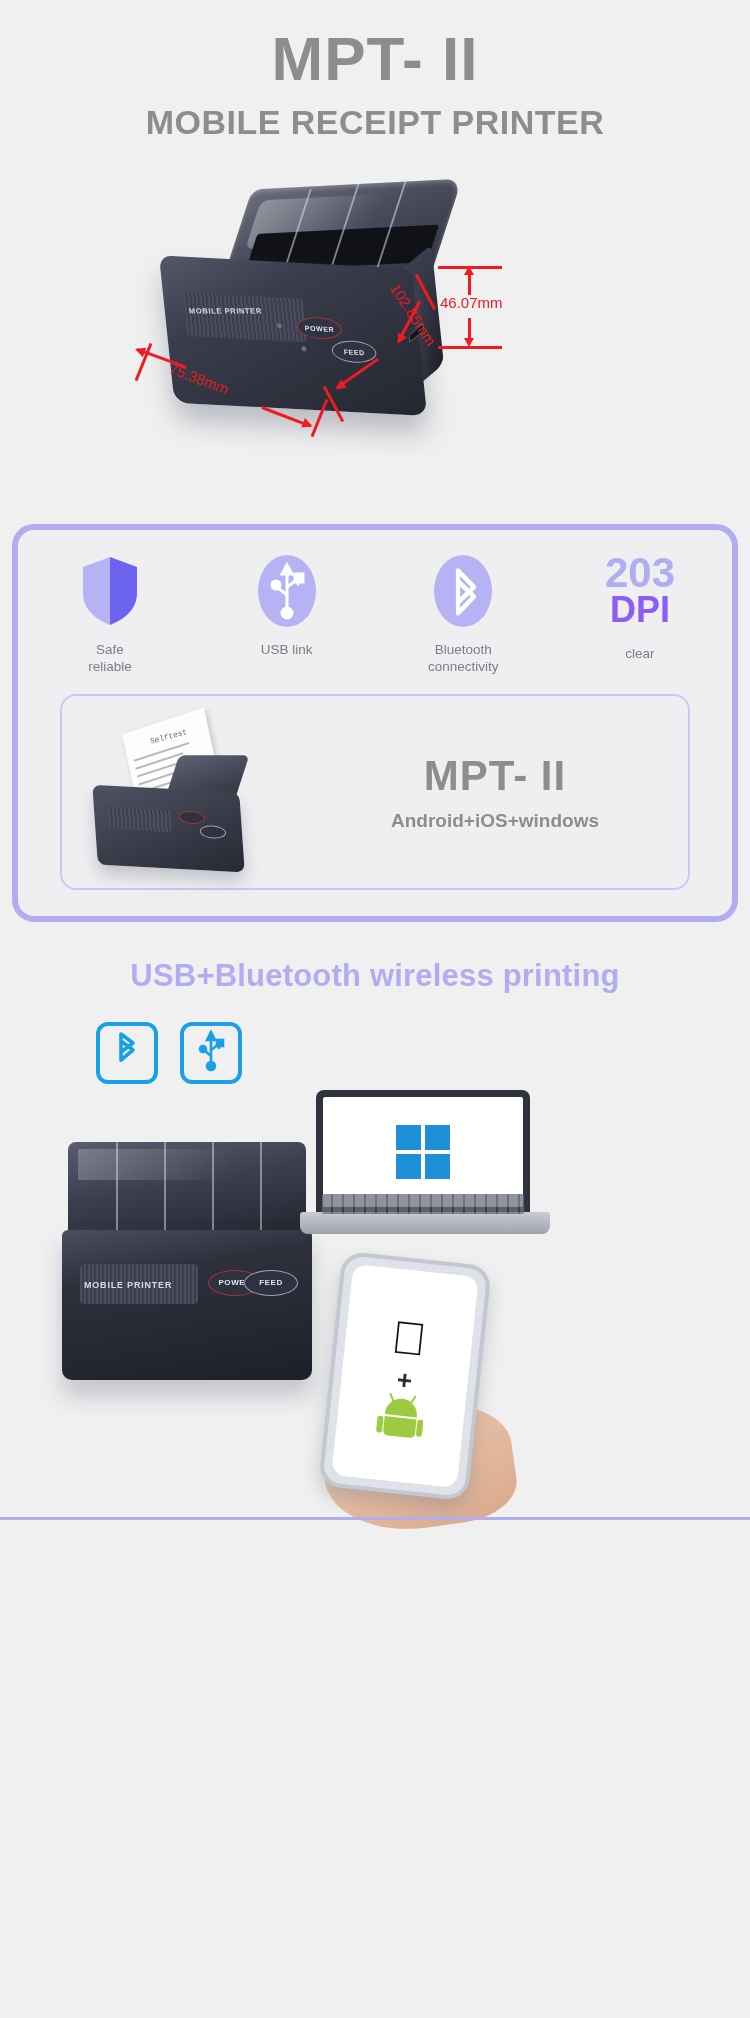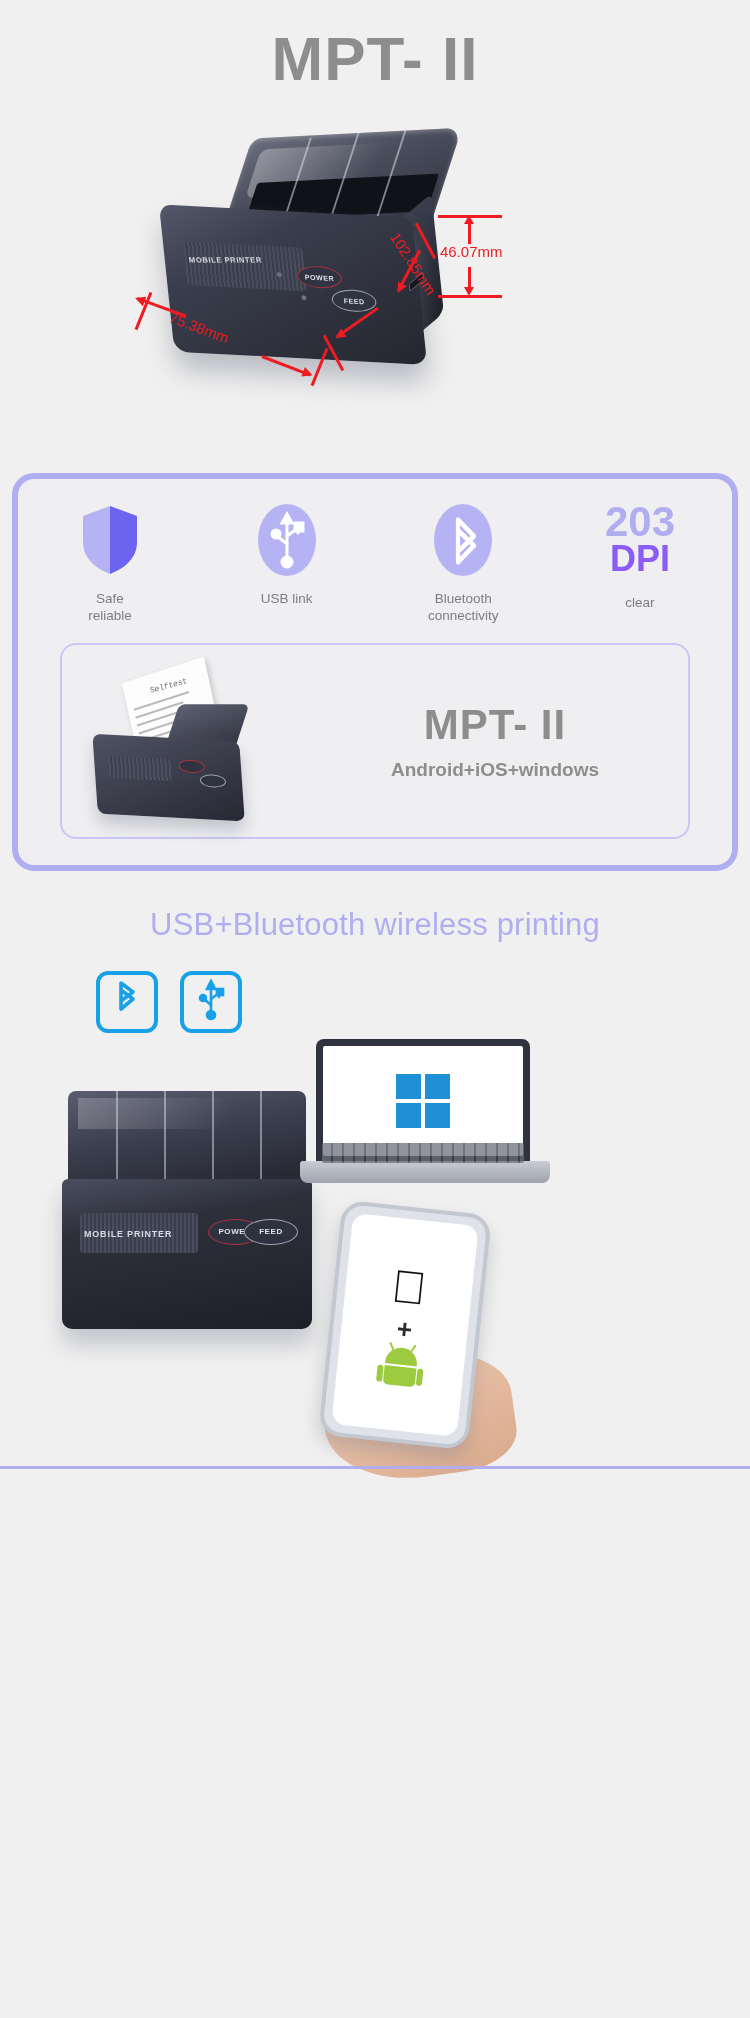--- a/index.html
+++ b/index.html
@@ -198,21 +198,21 @@
   .mini-btn{
     position:absolute;width:26px;height:13px;border-radius:50%;
     background:#2f323f;transform:skewY(7deg);
     font-size:4.5px;color:#dcdfe8;display:flex;align-items:center;justify-content:center;
   }
 
   
   .wireless-title {
     text-align: center;
     font-size: 31px;
-    font-weight: 400;
+    font-weight: 700;
     color: #b0aef0;
     margin-top: 36px;
     letter-spacing: .2px;
   }
   .wireless-sub {
     text-align: center;
     font-size: 18px;
     color: #9a9aa2;
     margin-top: 16px;
     line-height: 1.75;
@@ -311,20 +311,21 @@
 
   .footer-rule{
     position:absolute;left:0;bottom:0;width:750px;height:3px;background:#b0aef0;
   }
 </style>
 </head>
 <body>
 
 <div class="hero">
   <div class="hero-title">MPT- II</div>
+  <div class="hero-sub">MOBILE RECEIPT PRINTER</div>
 </div>
 
 <div class="photo-stage">
 
   <div class="printer-3d">
     <div class="pr-lid"></div>
     <div class="pr-slot"></div>
     <div class="pr-ridge" style="left:150px"></div>
     <div class="pr-ridge" style="left:198px"></div>
     <div class="pr-ridge" style="left:246px"></div>

